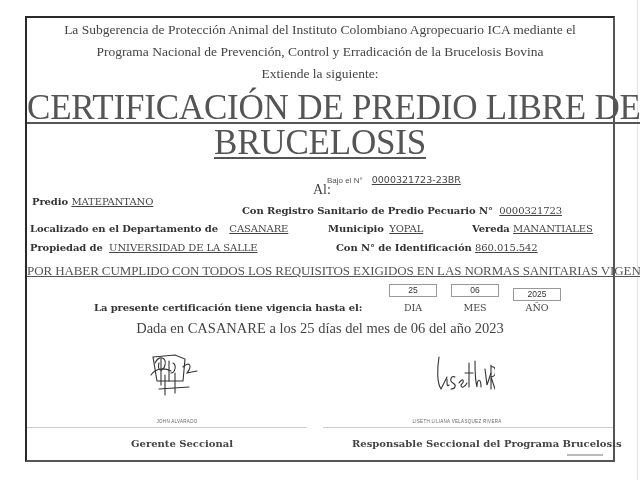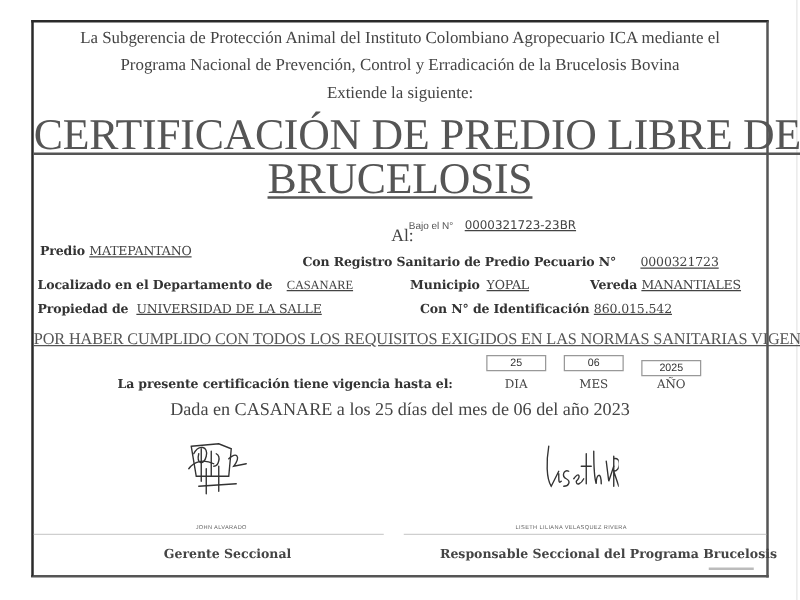--- a/index.html
+++ b/index.html
@@ -46,26 +46,26 @@
     <span class="uval" style="font-family:'DejaVu Sans',sans-serif; font-size:9.5px; color:#444; margin-left:4px;">0000321723-23BR</span>
   </div>
   <div class="abs hdr" style="left:286px; top:164px; font-size:14px;">Al:</div>
 
   <div class="abs lbl" style="left:5px; top:178px;">
     <span>Predio</span>
     <span class="uval">MATEPANTANO</span>
   </div>
   <div class="abs lbl" style="left:215px; top:187px;">
     <span>Con Registro Sanitario de Predio Pecuario N°</span>
-    <span class="uval" style="margin-left:16px;">0000321723</span>
+    <span class="uval" style="margin-left:3px;">0000321723</span>
   </div>
 
   <div class="abs lbl" style="left:3px; top:205px;">
     <span>Localizado en el Departamento de</span>
-    <span class="uval" style="margin-left:8px;font-family:Liberation Serif, serif;">CASANARE</span>
+    <span class="uval" style="margin-left:8px;">CASANARE</span>
   </div>
   <div class="abs lbl" style="left:301px; top:205px;">
     <span>Municipio</span>
     <span class="uval" style="margin-left:2px;">YOPAL</span>
   </div>
   <div class="abs lbl" style="left:445px; top:205px;">
     <span>Vereda</span>
     <span class="uval">MANANTIALES</span>
   </div>
 

